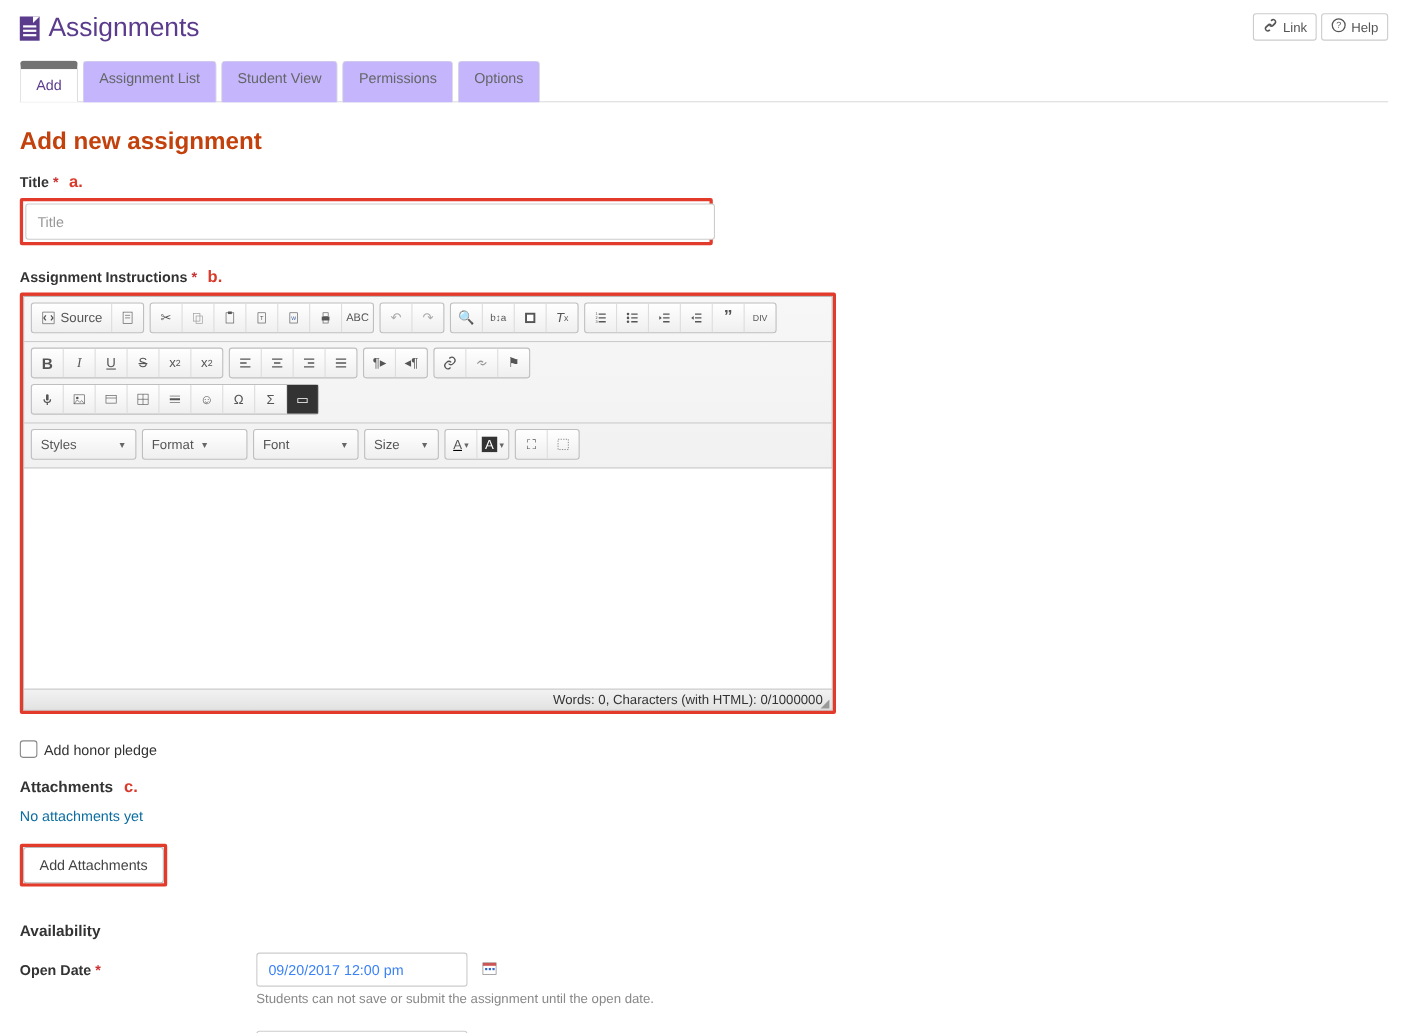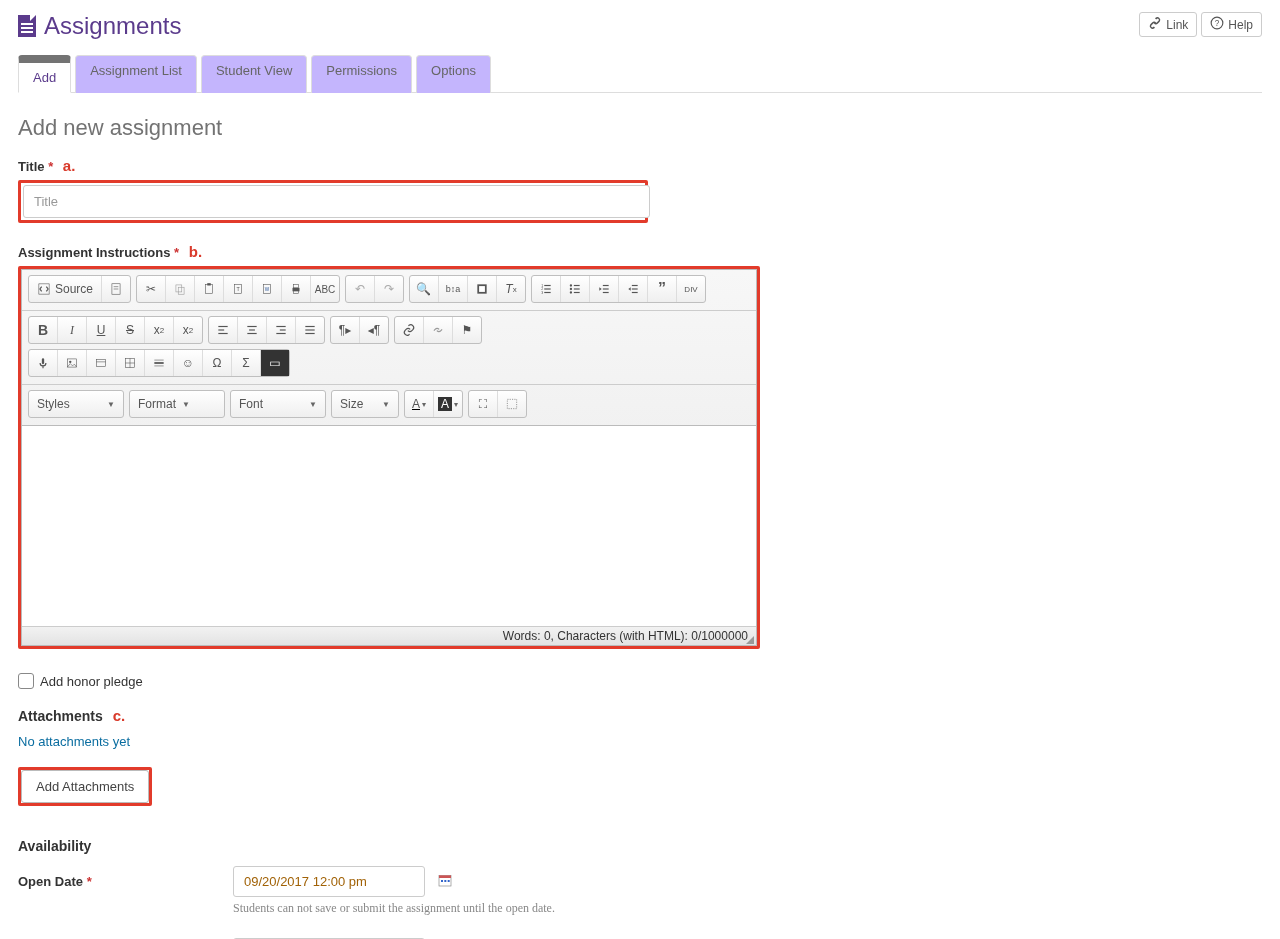--- a/index.html
+++ b/index.html
@@ -16,21 +16,21 @@
   .page-title h1 { font-size:24px; font-weight:400; color:#5b3b8c; margin:0;text-align:center; }
   .doc-icon { width:18px; height:22px; background:#5b3b8c; position:relative; }
   .doc-icon::before { content:""; position:absolute; right:0; top:0; width:0;height:0;border-left:6px solid #fff;border-bottom:6px solid transparent; }
   .doc-icon .lines { position:absolute; left:3px; top:8px; right:3px; }
   .doc-icon .lines span { display:block; height:2px; background:#fff; margin-bottom:2px; }
   .top-btns { display:flex; gap:4px; }
   .top-btns a { display:inline-flex; align-items:center; gap:4px; border:1px solid #ccc; border-radius:3px; padding:3px 8px; font-size:12px; color:#555; text-decoration:none; background:#fff; }
   .tabs { margin-top:14px; border-bottom:1px solid #ddd; display:flex; gap:4px; }
   .tab { border:1px solid #ddd; border-bottom:none; border-top-left-radius:4px;border-top-right-radius:4px; padding:7px 14px; color:#666; background:#c4b5fd; cursor:pointer; position:relative; top:1px; font-size:13px; }
   .tab.active { color:#5b3b8c; border-top:8px solid #737373; border-bottom:1px solid #fff; background:#fff; }
-  h2.section-heading { font-size:22px; color:#737373; margin:22px 0 16px 0; font-weight:400; }
+  h2.section-heading { font-size:22px; color:#c2410c; margin:22px 0 16px 0; font-weight:700; }
   .field-label { font-weight:700; color:#333; font-size:13px; margin-bottom:6px; }
   .req { color:#c33; }
   .annot { color:#d93a2b; font-weight:700; font-size:15px; margin-left:6px; }
   .highlight-box { border:3px solid #e23b2b; border-radius:2px; }
   .title-wrap { width:620px; padding:2px; }
   .title-input { width:605px; border:1px solid #ccc; border-radius:3px; padding:8px 10px; font-size:13px; color:#999; background:#fff; }
   .title-input::placeholder { color:#999; }
   .editor-wrap { width:736px; margin-top:4px; }
   .editor { border:1px solid #bbb; background:linear-gradient(#f7f7f7,#e9e9e9); }
   .toolbar { display:flex; flex-wrap:wrap; padding:5px 6px 2px 6px; border-bottom:1px solid #ccc; }
@@ -44,24 +44,24 @@
   .editor-body { background:#fff; height:200px; }
   .editor-footer { background:linear-gradient(#f2f2f2,#e3e3e3); border-top:1px solid #ccc; text-align:right; padding:2px 8px 2px 8px; font-size:12px; color:#333; position:relative; }
   .editor-footer .resize { position:absolute; right:2px; bottom:1px; width:0;height:0;border-left:8px solid transparent;border-bottom:8px solid #999; }
   .chk-row { display:flex; align-items:center; gap:6px; margin-top:24px; font-size:13px; color:#333; }
   .chk { width:14px;height:14px;border:1px solid #888;border-radius:3px;display:inline-block; background:#fff; }
   h3.sub { font-weight:700; font-size:14px; color:#333; margin:18px 0 10px 0; }
   .link-text { color:#0a6da0; font-size:13px; }
   .attach-btn { display:inline-block; border:1px solid #bbb; border-radius:3px; padding:8px 14px; font-size:13px; color:#444; margin-top:18px; cursor:pointer; background:#fff; }
   .avail-grid { display:grid; grid-template-columns:215px auto; row-gap:22px; align-items:flex-start; margin-top:12px; }
   .avail-grid .lbl { font-weight:700; font-size:13px; color:#333; padding-top:8px; }
-  .date-input { border:1px solid #ccc; border-radius:3px; padding:7px 10px; font-size:13px; width:170px; color:#a16207; }
+  .date-input { border:1px solid #ccc; border-radius:3px; padding:7px 10px; font-size:13px; width:170px; color:#3b82f6; }
   .cal-icon { display:inline-block; width:16px;height:16px; margin-left:8px; position:relative; top:2px; }
   .cal-icon svg { width:16px;height:16px; }
-  .hint { font-size:12px; color:#888; margin-top:4px;font-family:Liberation Serif, serif; }
+  .hint { font-size:12px; color:#888; margin-top:4px; }
   .svg-ico { width:14px;height:14px; }
 </style>
 </head>
 <body>
 
 
 
 
 <div class="top-row">
   <div class="page-title">

